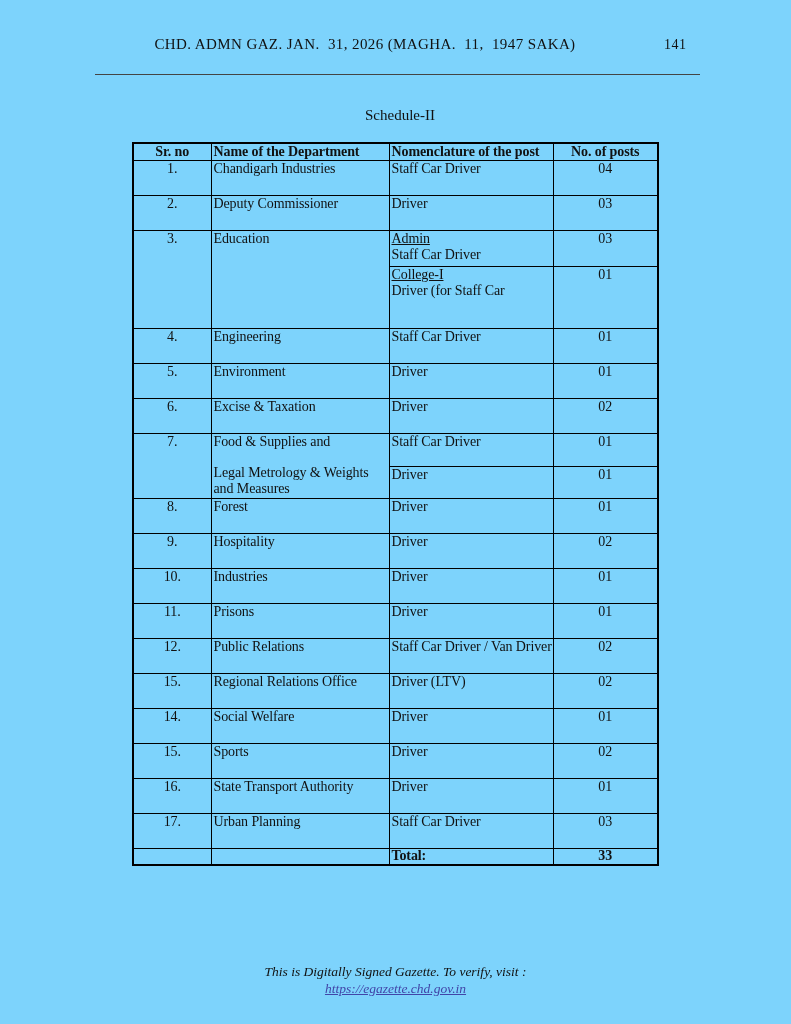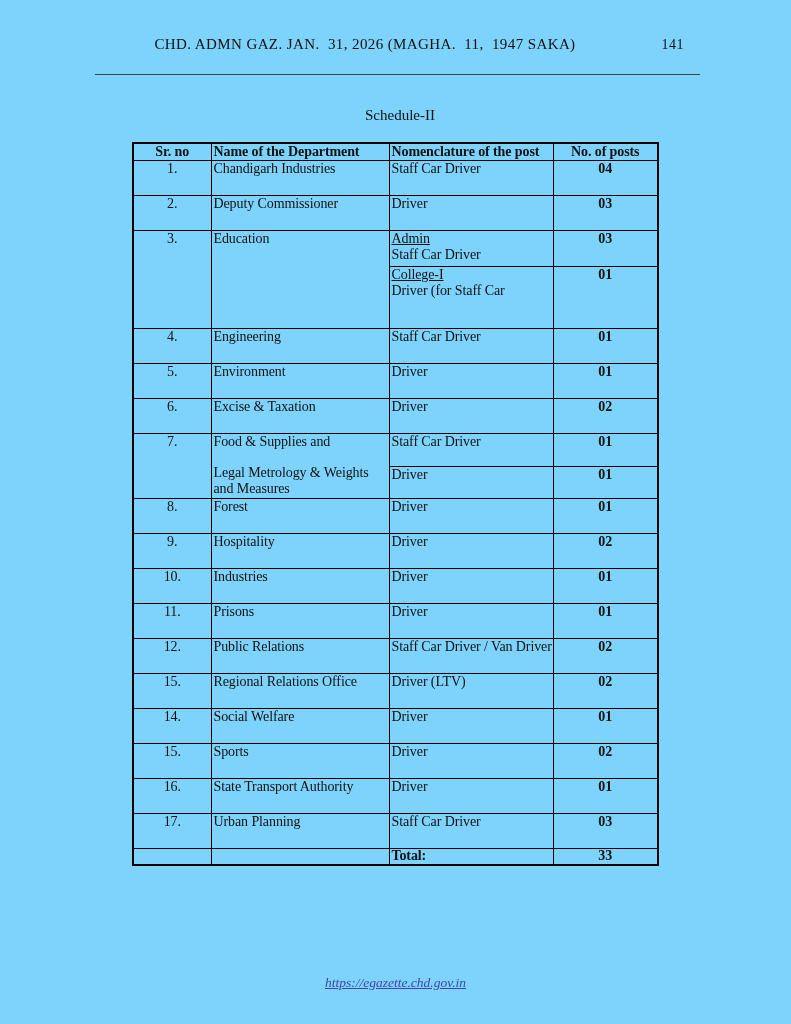--- a/index.html
+++ b/index.html
@@ -10,22 +10,22 @@
     font-family: "Liberation Serif", serif;
     color: #111;
     overflow: hidden;
   }
   .hdr-text {
     position: absolute; top: 36px; left: 95px; width: 540px;
     text-align: center; font-size: 15px; letter-spacing: .4px;
     white-space: pre;
   }
   .pageno {
-    position: absolute; top: 37px; left: 644px; width: 40px;
-    font-size: 14px; letter-spacing: .5px; text-align: right;
+    position: absolute; top: 37px; left: 664px; width: 40px;
+    font-size: 14px; letter-spacing: .5px;
   }
   .rule {
     position: absolute; top: 74px; left: 95px; width: 605px;
     border-top: 1.5px solid #444;
   }
   .title {
     position: absolute; top: 107px; left: 0; width: 800px;
     text-align: center; font-size: 15px;
   }
   table.sched {
@@ -42,29 +42,29 @@
     line-height: 15.5px;
     overflow: hidden;
     letter-spacing: -0.1px;
   }
   .sched th { font-weight: bold; height: 16px; white-space: nowrap; }
   .sched th.c0 { text-align: center; margin-top: 40px; }
   .sched th.c1 { text-align: left; }
   .sched th.c2 { text-align: left; }
   .sched th.c3 { text-align: center; }
   td.sr  { text-align: center; }
-  td.cnt { text-align: center; font-weight: bold; }
+  td.cnt { text-align: center; }
   td.nom div { white-space: nowrap; }
   td.dept div { min-height: 15.5px; }
   tr.total td { font-weight: bold; height: 15px; line-height: 14px; }
   .footer {
     position: absolute; top: 964px; left: 0; width: 791px;
     text-align: center; font-style: italic; font-size: 13.5px;
   }
-  .footer a { display: inline-block; margin-top: 11px; text-decoration: underline; }
+  .footer a { display: inline-block; margin-top: 1px; text-decoration: underline; }
   .u { text-decoration: underline; }
 </style>
 </head>
 <body>
 
 <div class="page">
 
   <div class="hdr-text">CHD. ADMN GAZ. JAN.  31, 2026 (MAGHA.  11,  1947 SAKA)</div>
   <div class="pageno">141</div>
   <div class="rule"></div>
@@ -276,16 +276,17 @@
         <tr class="total">
           <td class="sr"></td>
           <td class="dept"></td>
           <td class="nom">Total:</td>
           <td class="cnt">33</td>
         </tr>
       </tbody>
   </table>
 
   <div class="footer">
+    <div>This is Digitally Signed Gazette. To verify, visit :</div>
     <a href="#" style="color: rgb(65, 69, 168);">https://egazette.chd.gov.in</a>
   </div>
 
 </div>
 
 </body></html>

